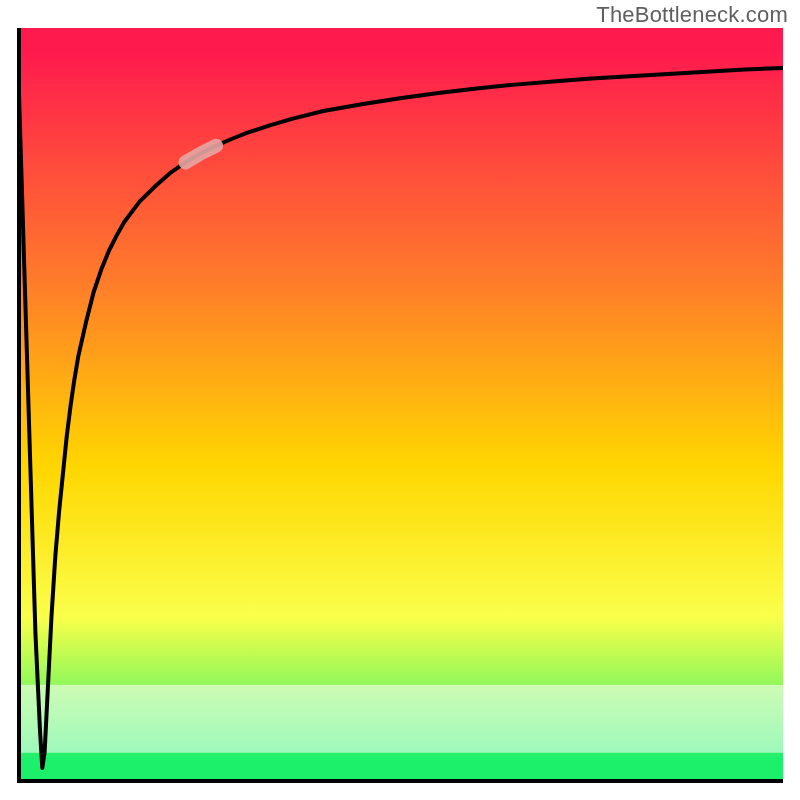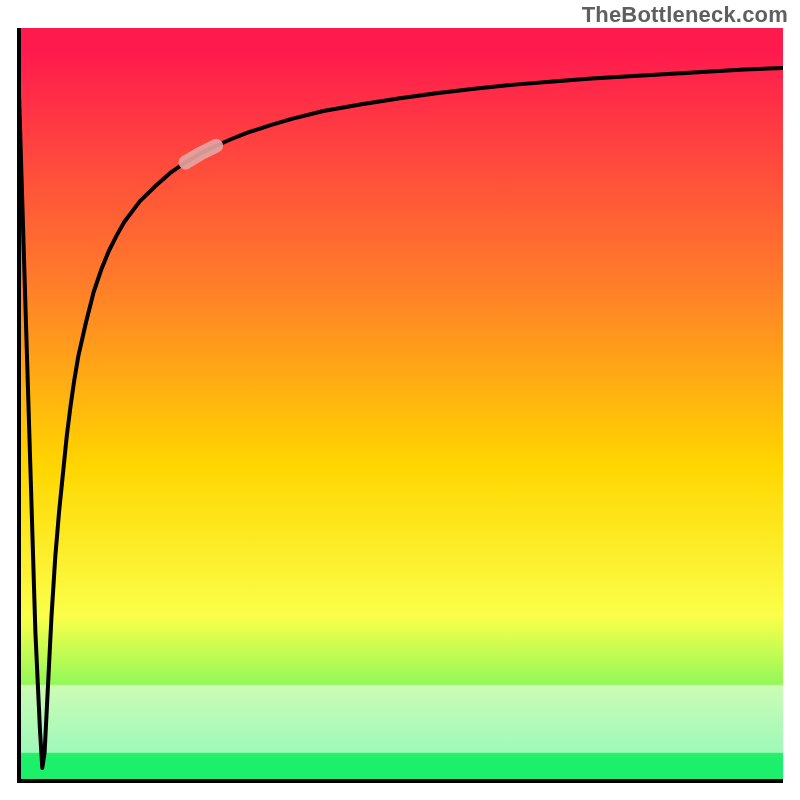--- a/index.html
+++ b/index.html
@@ -13,21 +13,21 @@
   .chart-wrap {
     position: relative;
     width: 800px;
     height: 800px;
   }
   .watermark {
     position: absolute;
     top: 2px;
     right: 12px;
     font-size: 22px;
-    font-weight: 700;
+    font-weight: 400;
     color: #5f5f5f;
     letter-spacing: 0.2px;
     user-select: none;
   }
   .plot-area {
     position: absolute;
     left: 17px;
     top: 28px;
     width: 766px;
     height: 755px;

